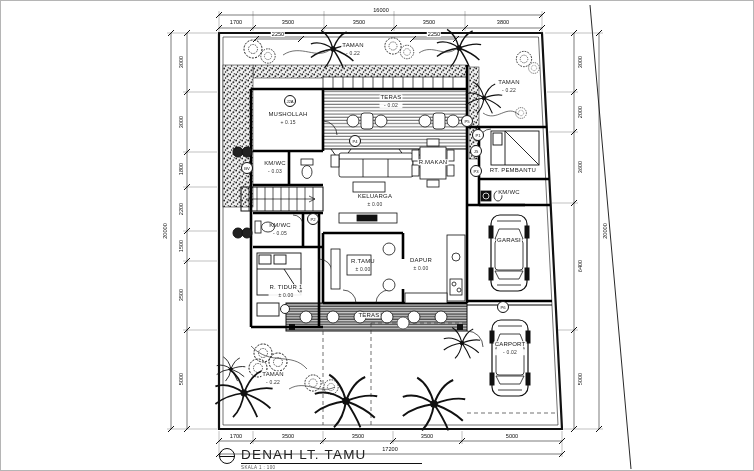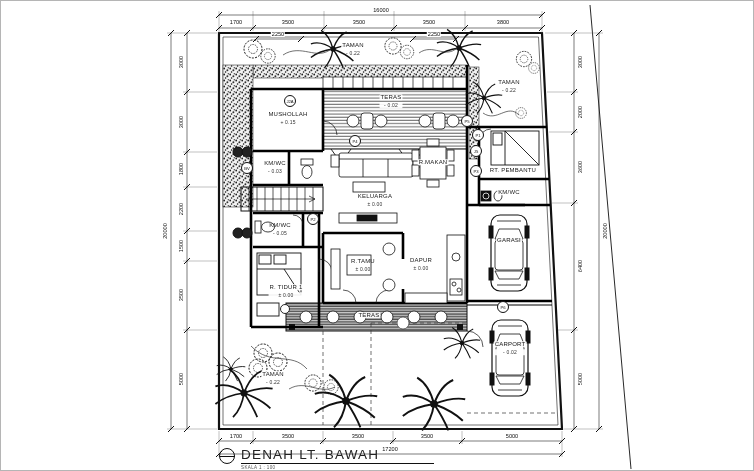--- a/index.html
+++ b/index.html
@@ -450,17 +450,17 @@
 <div class="tag" style="left:466px;top:120px">P5</div>
 <div class="tag" style="left:477px;top:134px">P1</div>
 <div class="tag" style="left:475px;top:150px">J5</div>
 <div class="tag" style="left:475px;top:170px">P3</div>
 <div class="tag" style="left:246px;top:167px">BV</div>
 <div class="tag" style="left:312px;top:218px">P2</div>
 <div class="tag" style="left:502px;top:306px">P6</div>
 
 <div class="title-bubble"></div>
 <div class="title-row">
-  <span class="title-text">DENAH LT. BAWAH</span>
+  <span class="title-text">DENAH LT. TAMU</span>
   <span class="scale-text">SKALA 1 : 100</span>
 </div>
 
 </div>
 
 </body></html>

